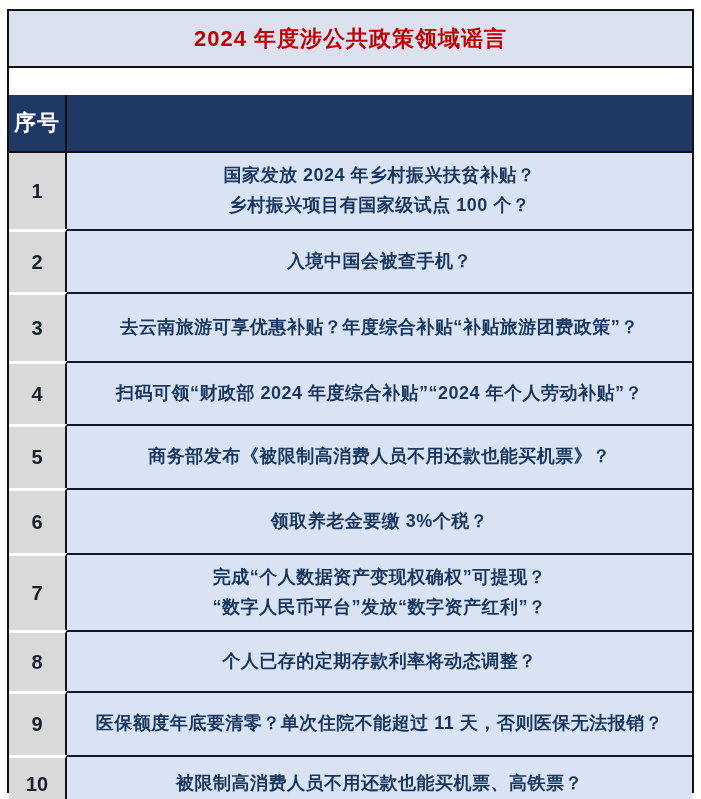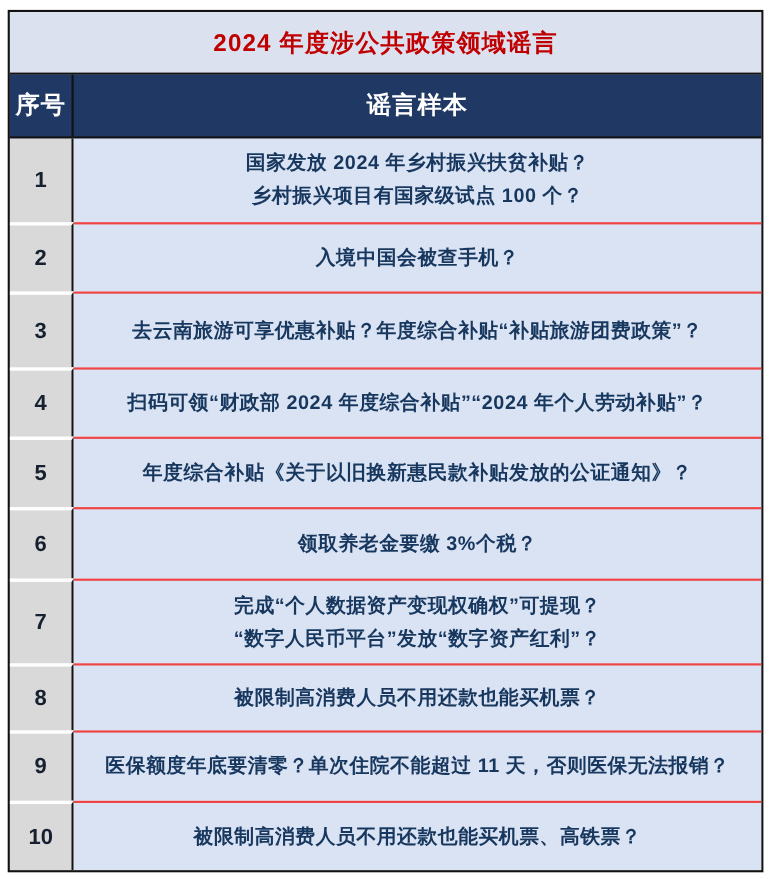--- a/index.html
+++ b/index.html
@@ -31,20 +31,21 @@
     font-size: 22px;
     font-weight: bold;
     letter-spacing: 1px;
   }
   .header-row {
     min-height: 58px;
     background: #1f3864;
     border-bottom: 2px solid #121212;
     display: grid;
     grid-template-columns: 58px 1fr;
+    margin-top: 27px;
   }
   .header-cell {
     color: #ffffff;
     font-size: 22px;
     font-weight: bold;
     display: flex;
     align-items: center;
     justify-content: center;
     letter-spacing: 1px;
   }
@@ -60,21 +61,21 @@
     background: #d9d9d9;
     border-right: 2px solid #121212;
     display: flex;
     align-items: center;
     justify-content: center;
     font-size: 20px;
     font-weight: bold;
     color: #16202e;
   }
   .row + .row .num-cell { border-top: 3px solid #ffffff; }
-  .row + .row .text-cell { border-top: 2px solid #ef4444; }
+  .row + .row .text-cell { border-top: 2px solid #0f172a; }
   .text-cell {
     background: #dae3f3;
     display: flex;
     align-items: center;
     justify-content: center;
     text-align: center;
     white-space: pre-line;
     color: #17375e;
     font-size: 18px;
     font-weight: bold;
@@ -98,21 +99,20 @@
 <body>
 
 <div class="table-wrap">
 
   <div class="title-row">
     <div class="title-text">2024 年度涉公共政策领域谣言</div>
   </div>
 
   <div class="header-row">
     <div class="header-cell index">序号</div>
-    <div class="header-cell">谣言样本</div>
   </div>
 
   <div class="rows">
     <div class="row r0">
       <div class="num-cell">1</div>
       <div class="text-cell">国家发放 2024 年乡村振兴扶贫补贴？
 乡村振兴项目有国家级试点 100 个？</div>
     </div>
     <div class="row r1">
       <div class="num-cell">2</div>
@@ -121,34 +121,34 @@
     <div class="row r2">
       <div class="num-cell">3</div>
       <div class="text-cell">去云南旅游可享优惠补贴？年度综合补贴“补贴旅游团费政策”？</div>
     </div>
     <div class="row r3">
       <div class="num-cell">4</div>
       <div class="text-cell">扫码可领“财政部 2024 年度综合补贴”“2024 年个人劳动补贴”？</div>
     </div>
     <div class="row r4">
       <div class="num-cell">5</div>
-      <div class="text-cell">年度综合补贴《关于以旧换新惠民款补贴发放的公证通知》？</div>
+      <div class="text-cell">商务部发布《被限制高消费人员不用还款也能买机票》？</div>
     </div>
     <div class="row r5">
       <div class="num-cell">6</div>
       <div class="text-cell">领取养老金要缴 3%个税？</div>
     </div>
     <div class="row r6">
       <div class="num-cell">7</div>
       <div class="text-cell">完成“个人数据资产变现权确权”可提现？
 “数字人民币平台”发放“数字资产红利”？</div>
     </div>
     <div class="row r7">
       <div class="num-cell">8</div>
-      <div class="text-cell">被限制高消费人员不用还款也能买机票？</div>
+      <div class="text-cell">个人已存的定期存款利率将动态调整？</div>
     </div>
     <div class="row r8">
       <div class="num-cell">9</div>
       <div class="text-cell">医保额度年底要清零？单次住院不能超过 11 天，否则医保无法报销？</div>
     </div>
     <div class="row r9 grow">
       <div class="num-cell">10</div>
       <div class="text-cell">被限制高消费人员不用还款也能买机票、高铁票？</div>
     </div>
   </div>

